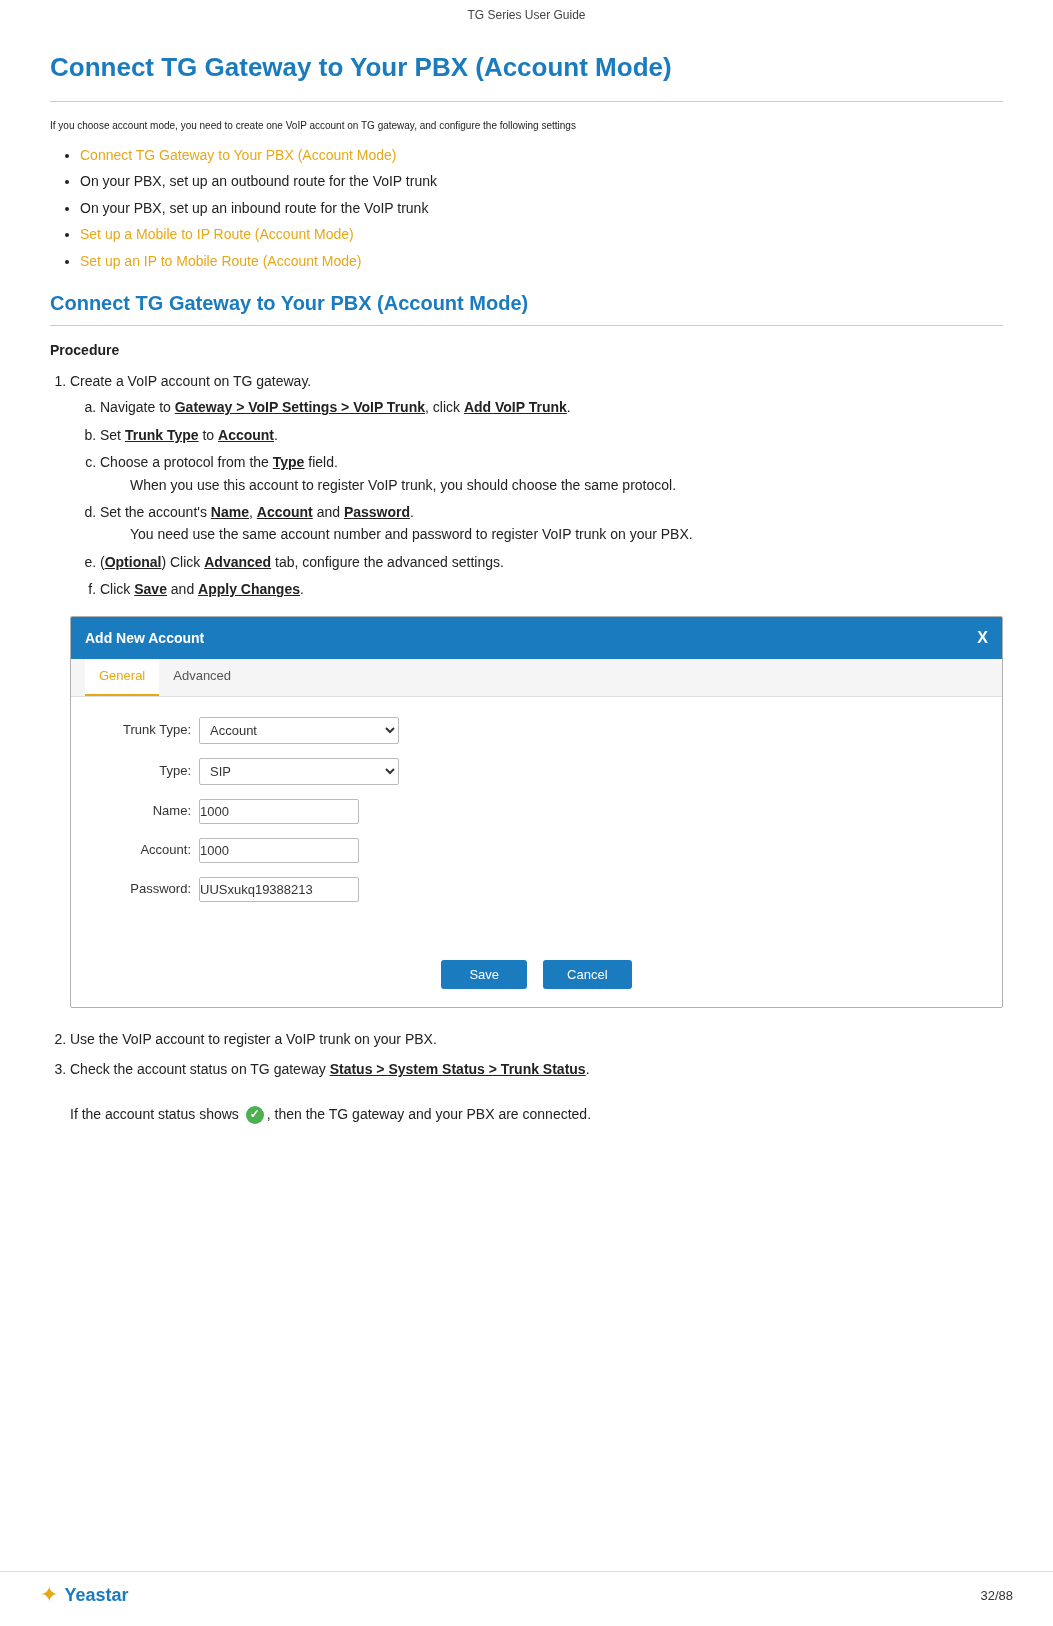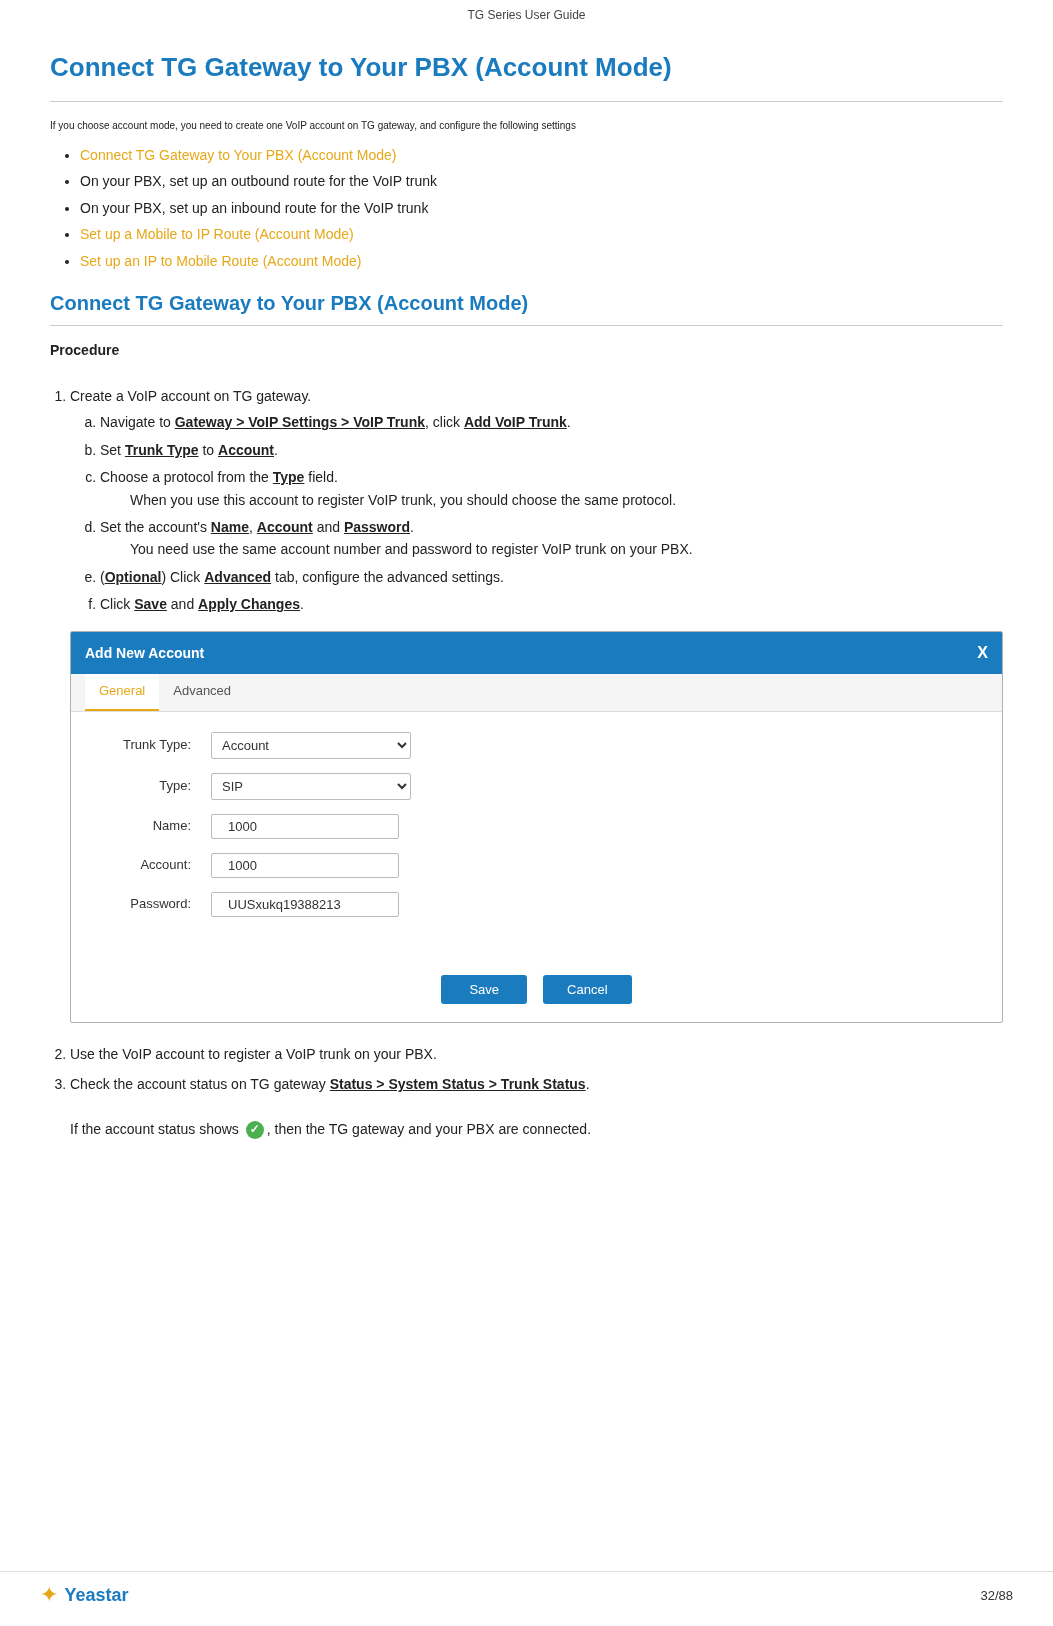--- a/index.html
+++ b/index.html
@@ -83,21 +83,21 @@
       font-size: 20px;
       color: #1a7bbf;
       font-weight: bold;
       margin-top: 10px;
       margin-bottom: 10px;
     }
 
     h3.sub-heading {
       font-size: 14px;
       font-weight: bold;
-      margin-bottom: 27px;
+      margin-bottom: 12px;
     }
 
     ol.main-steps {
       padding-left: 20px;
       margin-bottom: 16px;
     }
     ol.main-steps > li {
       margin-bottom: 8px;
       font-size: 14px;
       line-height: 1.6;
@@ -174,29 +174,29 @@
     .form-row {
       display: flex;
       align-items: center;
       margin-bottom: 14px;
     }
     .form-label {
       font-size: 13px;
       color: #333;
       text-align: right;
       width: 90px;
-      margin-right: 20px;
+      margin-right: 8px;
       flex-shrink: 0;
     }
     .form-input {
       border: 1px solid #bbb;
       border-radius: 2px;
-      padding: 4px 16px;
-      font-size: 13px;
-      width: 188px;
+      padding: 4px 0;
+      font-size: 13px;
+      width: 160px;
       color: #333;
       background: #fff;
     }
     .form-select {
       border: 1px solid #bbb;
       border-radius: 2px;
       padding: 4px 6px;
       font-size: 13px;
       width: 200px;
       color: #333;

